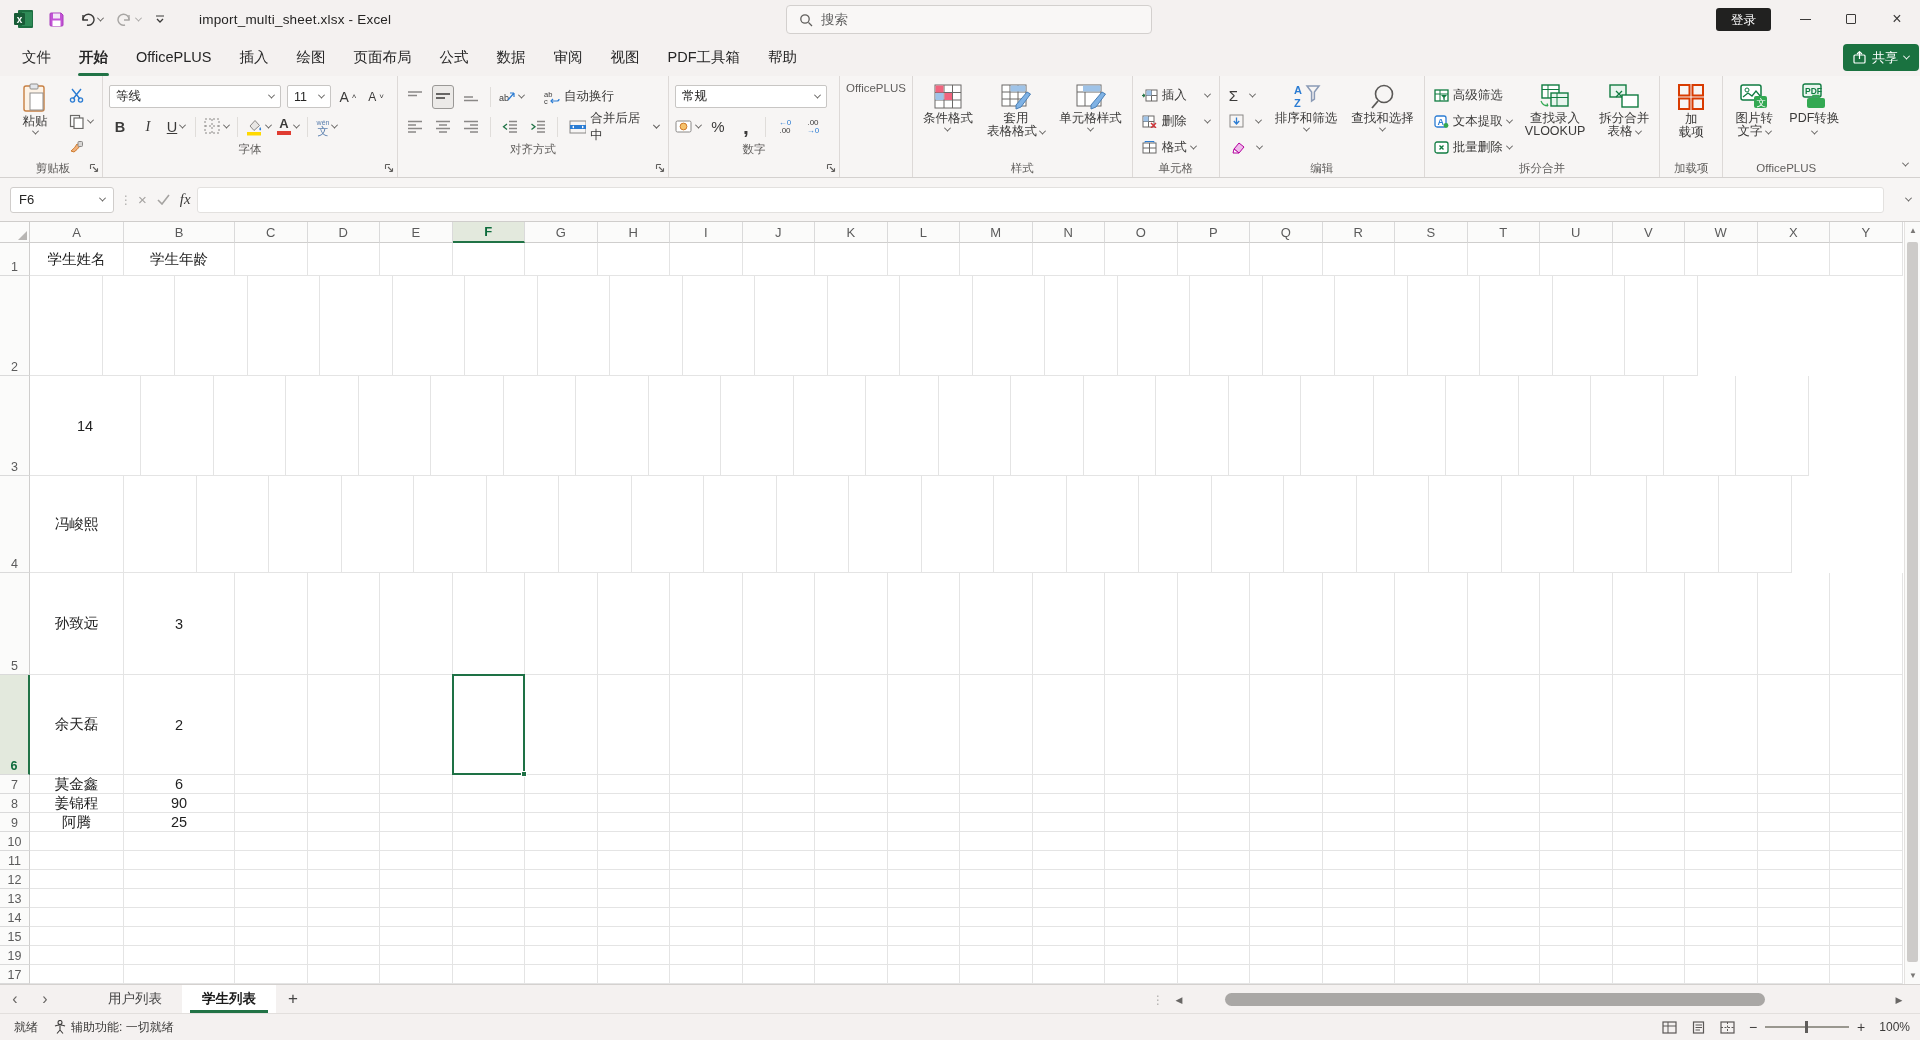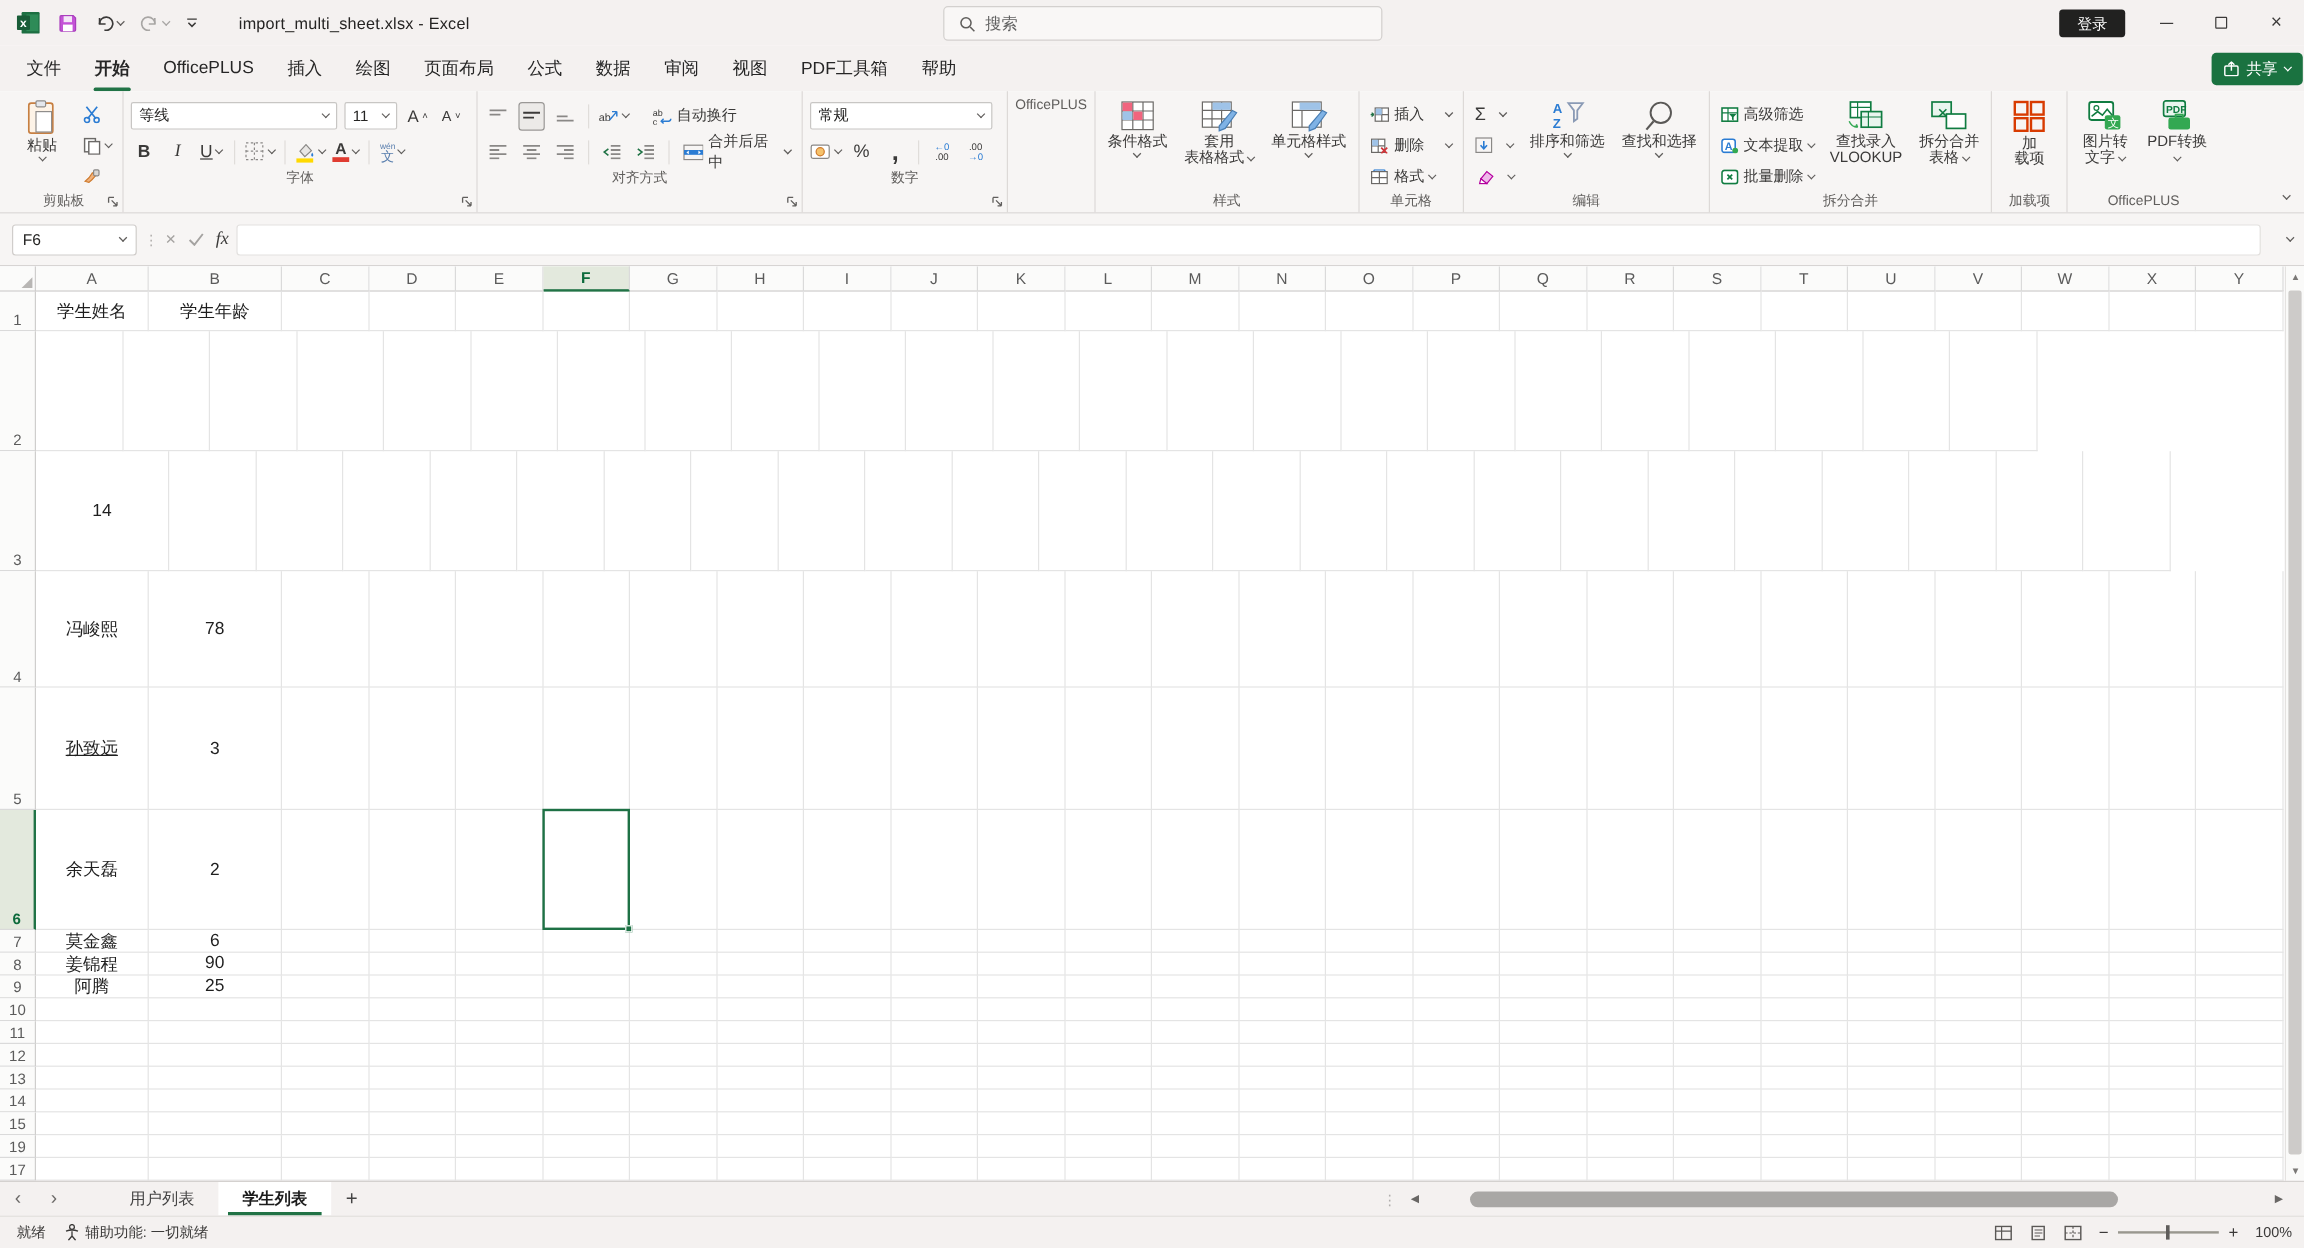--- a/index.html
+++ b/index.html
@@ -795,21 +795,20 @@
         <div class="cell" style="width: 72.5px;"></div>
         <div class="cell" style="width: 72.5px;"></div>
         <div class="cell" style="width: 72.5px;"></div>
         <div class="cell" style="width: 72.5px;"></div>
         <div class="cell" style="width: 72.5px;"></div>
         <div class="cell" style="width: 72.5px;"></div>
       </div>
       <div class="grow" style="height: 97px;">
         <div class="rowhdr">4</div>
         <div class="cell" style="width: 94px;">冯峻熙</div>
-        <div class="cell" style="width: 111px;">78</div>
         <div class="cell" style="width: 72.5px;"></div>
         <div class="cell" style="width: 72.5px;"></div>
         <div class="cell" style="width: 72.5px;"></div>
         <div class="cell" style="width: 72.5px;"></div>
         <div class="cell" style="width: 72.5px;"></div>
         <div class="cell" style="width: 72.5px;"></div>
         <div class="cell" style="width: 72.5px;"></div>
         <div class="cell" style="width: 72.5px;"></div>
         <div class="cell" style="width: 72.5px;"></div>
         <div class="cell" style="width: 72.5px;"></div>
@@ -822,21 +821,21 @@
         <div class="cell" style="width: 72.5px;"></div>
         <div class="cell" style="width: 72.5px;"></div>
         <div class="cell" style="width: 72.5px;"></div>
         <div class="cell" style="width: 72.5px;"></div>
         <div class="cell" style="width: 72.5px;"></div>
         <div class="cell" style="width: 72.5px;"></div>
         <div class="cell" style="width: 72.5px;"></div>
       </div>
       <div class="grow" style="height: 102px;">
         <div class="rowhdr">5</div>
-        <div class="cell" style="width: 94px; text-decoration: underline;">孙致远</div>
+        <div class="cell" style="width: 94px;">孙致远</div>
         <div class="cell" style="width: 111px;">3</div>
         <div class="cell" style="width: 72.5px;"></div>
         <div class="cell" style="width: 72.5px;"></div>
         <div class="cell" style="width: 72.5px;"></div>
         <div class="cell" style="width: 72.5px;"></div>
         <div class="cell" style="width: 72.5px;"></div>
         <div class="cell" style="width: 72.5px;"></div>
         <div class="cell" style="width: 72.5px;"></div>
         <div class="cell" style="width: 72.5px;"></div>
         <div class="cell" style="width: 72.5px;"></div>

